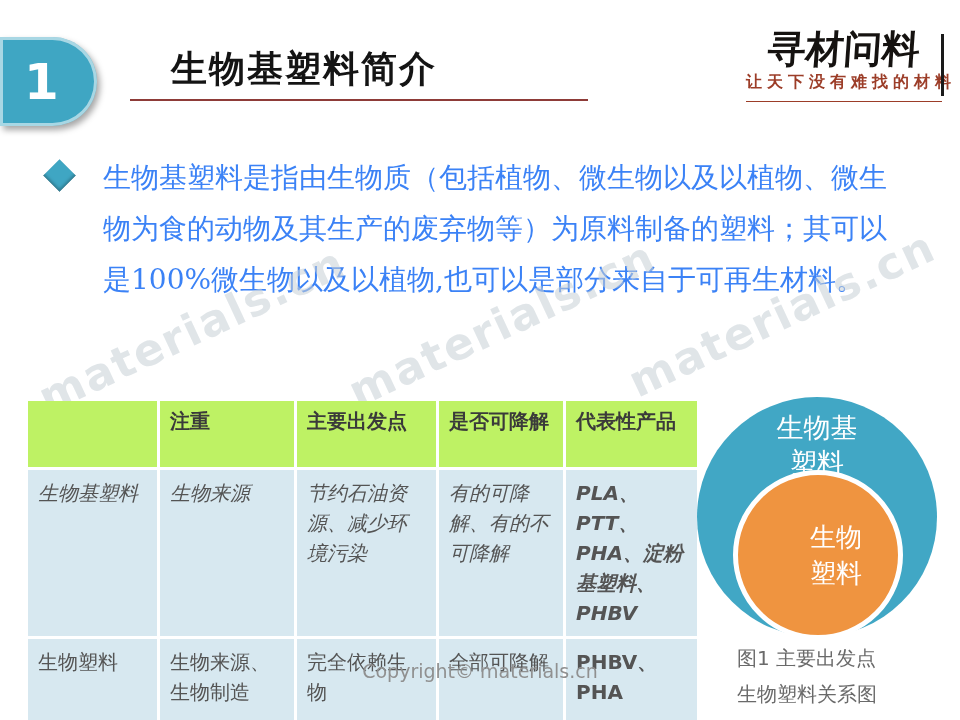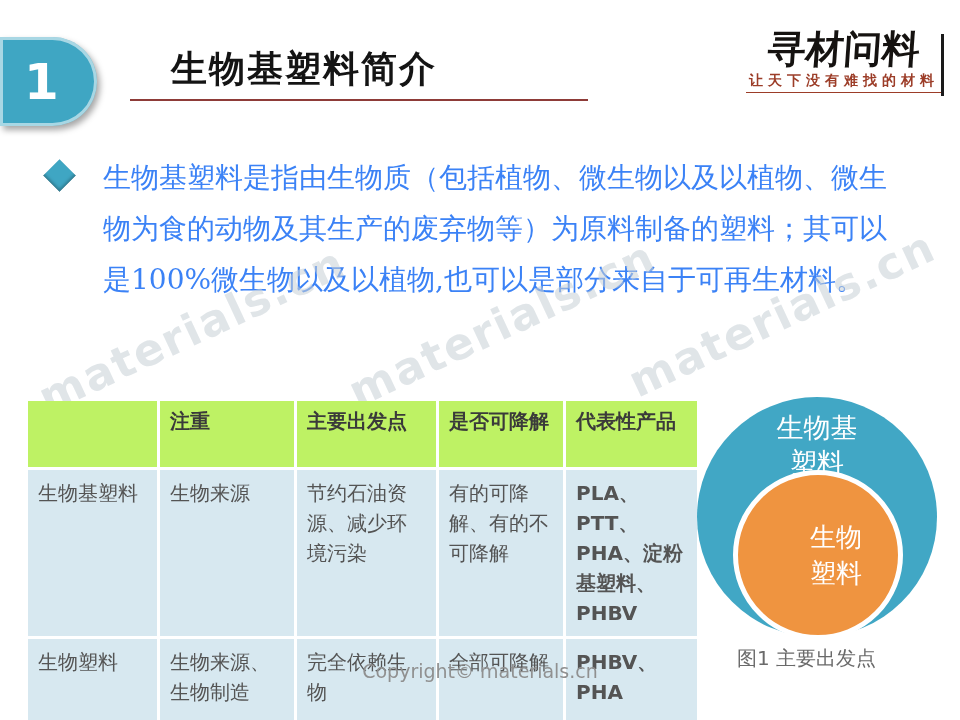--- a/index.html
+++ b/index.html
@@ -13,23 +13,23 @@
          box-shadow:3px 4px 6px rgba(0,0,0,0.35), inset 0 0 0 3px rgba(255,255,255,0.55);
          display:flex;align-items:center;justify-content:center;}
   .badge span{color:#fff;font-size:50px;font-weight:bold;padding-right:14px;line-height:1;}
   .page-title{position:absolute;left:135px;top:45px;font-size:36px;font-weight:bold;
               color:#141414;letter-spacing:2px;white-space:nowrap;margin-left:36px;}
   .title-rule{position:absolute;left:130px;top:99px;width:458px;height:2px;background:#8E3B38;}
 
   .logo{position:absolute;right:18px;top:28px;width:196px;text-align:center;}
   .logo-text{font-family:"DejaVu Serif","Liberation Serif",serif;font-size:38px;font-weight:bold;
              color:#151210;line-height:1.1;transform:skewX(-4deg);white-space:nowrap;}
-  .logo-tagline{margin-top:2px;font-size:14px;font-weight:bold;color:#9C3D28;
+  .logo-tagline{margin-top:2px;font-size:16px;font-weight:bold;color:#9C3D28;
                 letter-spacing:5px;white-space:nowrap;border-bottom:1px solid #9C3D28;
-                padding-bottom:2px;}
+                padding-bottom:8px;}
   .logo-stroke{position:absolute;right:-2px;top:6px;width:3px;height:62px;background:#1a1a1a;}
 
   
   .diamond{position:absolute;left:48px;top:164px;width:23px;height:23px;background:#3FA6C3;
            transform:rotate(45deg);box-shadow:inset -2px -2px 3px rgba(0,0,0,0.25);}
   .intro{position:absolute;left:103px;top:152px;width:812px;
          font-family:"DejaVu Serif","Liberation Serif",serif;
          font-size:28px;color:#3b82f6;}
   .intro div{height:51px;line-height:51px;white-space:nowrap;}
 
@@ -43,21 +43,21 @@
 
   
   .tbl-caption{position:absolute;left:145px;top:364px;font-size:20px;font-weight:bold;
                color:#787878;white-space:nowrap;}
   table.cmp{position:absolute;left:25px;top:398px;border-collapse:separate;border-spacing:3px;
             table-layout:fixed;width:663px;font-size:20px;}
   table.cmp th{background:#bef264;color:#3A3A3A;font-weight:600;text-align:left;
                vertical-align:top;padding:6px 10px;line-height:1.45;}
   table.cmp td{background:#D7E8F0;color:#545454;text-align:left;vertical-align:top;
                padding:8px 10px;line-height:1.5;}
-  tr.hdr{height:66px;} tr.r1{height:122px;} tr.r2{height:86px;}
+  tr.hdr{height:66px;} tr.r1{height:122px;font-style:italic;} tr.r2{height:86px;}
   .latin{font-weight:600;margin-left:24px;}
 
   
   .venn-outer{position:absolute;left:697px;top:397px;width:240px;height:240px;border-radius:50%;
               background:#41A7C5;}
   .venn-outer-label{position:absolute;left:0;top:14px;width:100%;text-align:center;color:#fff;
               font-family:Liberation Serif, serif;font-size:27px;line-height:35px;}
   .venn-inner{position:absolute;left:733px;top:470px;width:170px;height:170px;border-radius:50%;
               background:#EF9440;border:5px solid #ffffff;box-sizing:border-box;
               display:flex;align-items:center;justify-content:center;}
@@ -138,17 +138,18 @@
     </div>
   </div>
   <div class="venn-inner">
     <div class="venn-inner-label">
       <div>生物</div>
       <div>塑料</div>
     </div>
   </div>
   <div class="fig-caption">
     <div>图1 主要出发点</div>
+    <div>生物塑料关系图</div>
   </div>
 
   <div class="footer">Copyright© materials.cn</div>
 
 </div>
 
 </body></html>

